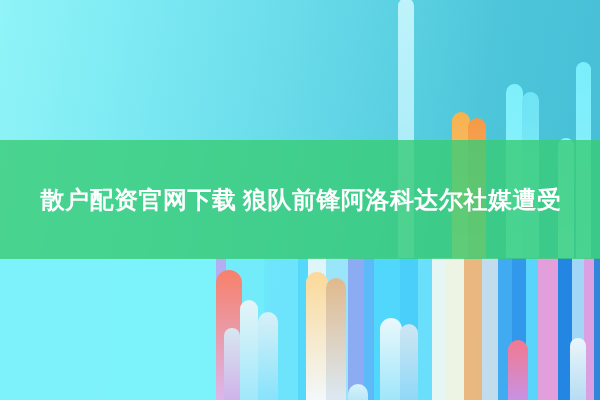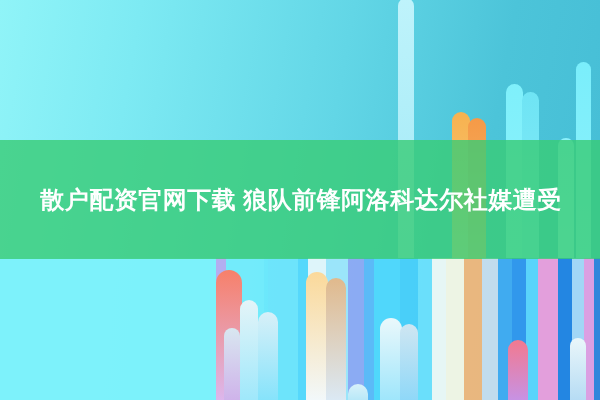--- a/index.html
+++ b/index.html
@@ -5,21 +5,21 @@
   html, body {
     margin: 0;
     padding: 0;
     background: #ffffff;
   }
   #stage {
     position: relative;
     width: 600px;
     height: 400px;
     overflow: hidden;
-    font-family: Liberation Sans, sans-serif;
+    font-family: Liberation Serif, serif;
   }
 
   
   .bg-top {
     position: absolute;
     left: 0; top: 0;
     width: 600px; height: 260px;
     background: linear-gradient(100deg, #90f4f8 0%, #7deaf3 22%, #62d6e6 55%, #4cc4d9 80%, #46bed6 100%);
   }
   .bg-bottom {

